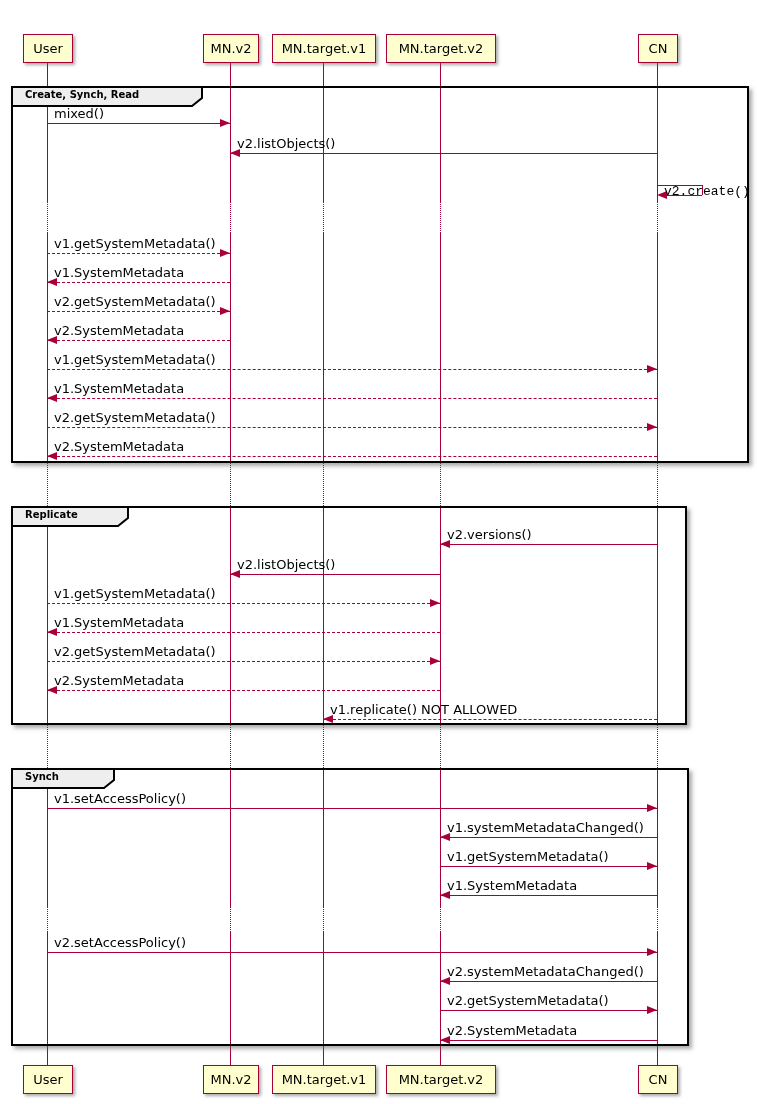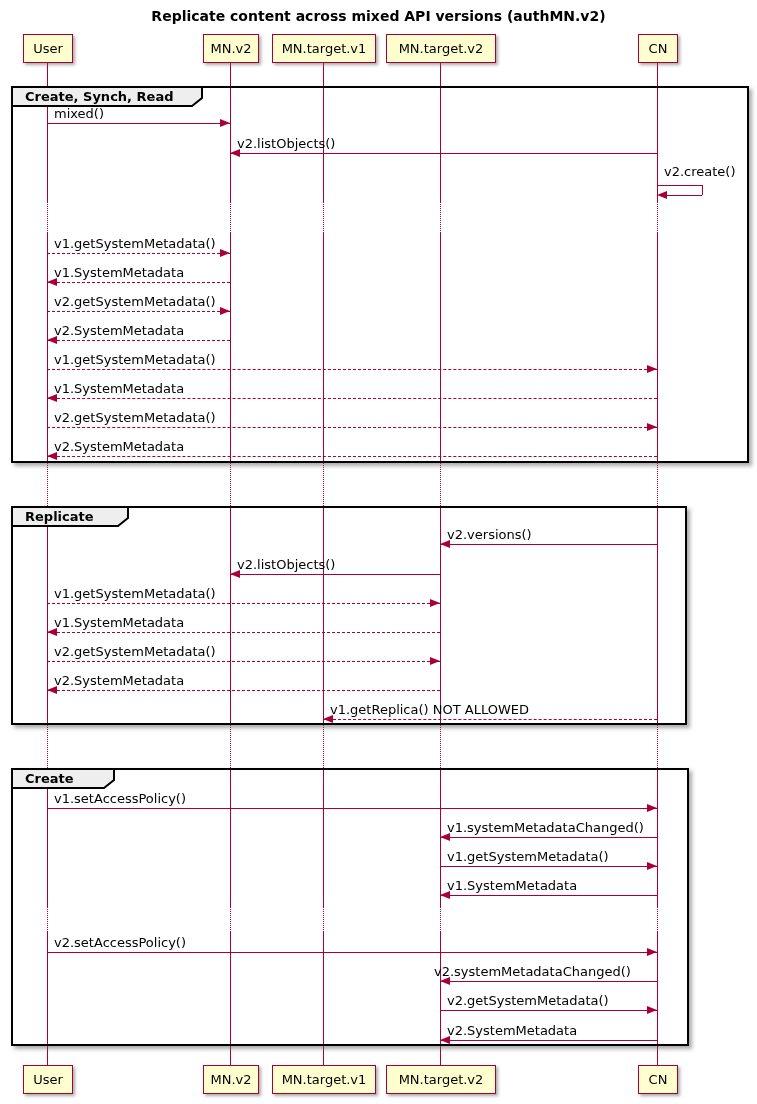--- a/index.html
+++ b/index.html
@@ -16,36 +16,35 @@
     background:#FEFECE;border:1.5px solid #A80036;color:#000;font-size:13px;
     box-shadow:2px 2px 3px rgba(100,100,100,0.55);box-sizing:content-box;z-index:6;
   }
   .lifeline{position:absolute;width:0;z-index:1;}
   .frame{
     position:absolute;border:2px solid #000;background:transparent;
     box-shadow:3px 3px 4px rgba(100,100,100,0.55);box-sizing:border-box;z-index:2;
   }
   .fraghead{position:absolute;z-index:3;}
   .fraglabel{
-    position:absolute;z-index:4;font-size:13px;font-weight:bold;color:#000;
+    position:absolute;z-index:4;font-size:10px;font-weight:bold;color:#000;
     white-space:nowrap;
   }
   .msgline{position:absolute;height:0;z-index:4;}
   .msglabel{
     position:absolute;z-index:5;font-size:13px;color:#000;white-space:nowrap;
     height:16px;line-height:16px;
   }
   .arrowhead{position:absolute;width:0;height:0;z-index:5;}
   .selfseg{position:absolute;z-index:4;}
 </style>
 </head>
 <body>
 
 <div id="canvas">
-  <div class="title">Replicate content across mixed API versions (authMN.v2)</div>
 <div class="lifeline" style="left: 47px; top: 63px; height: 139px; border-left: 1px solid rgb(168, 0, 54);"></div>
     <div class="lifeline" style="left: 47px; top: 202px; height: 31px; border-left: 1px dotted rgb(168, 0, 54);"></div>
     <div class="lifeline" style="left: 47px; top: 233px; height: 230px; border-left: 1px solid rgb(168, 0, 54);"></div>
     <div class="lifeline" style="left: 47px; top: 463px; height: 43px; border-left: 1px dotted rgb(168, 0, 54);"></div>
     <div class="lifeline" style="left: 47px; top: 506px; height: 219px; border-left: 1px solid rgb(168, 0, 54);"></div>
     <div class="lifeline" style="left: 47px; top: 725px; height: 43px; border-left: 1px dotted rgb(168, 0, 54);"></div>
     <div class="lifeline" style="left: 47px; top: 768px; height: 138px; border-left: 1px solid rgb(168, 0, 54);"></div>
     <div class="lifeline" style="left: 47px; top: 906px; height: 26px; border-left: 1px dotted rgb(168, 0, 54);"></div>
     <div class="lifeline" style="left: 47px; top: 932px; height: 133px; border-left: 1px solid rgb(168, 0, 54);"></div>
     <div class="lifeline" style="left: 230px; top: 63px; height: 139px; border-left: 1px solid rgb(168, 0, 54);"></div>
@@ -91,32 +90,32 @@
     <div class="fraglabel" style="left: 25px; top: 89px;">Create, Synch, Read</div>
     <div class="frame" style="left: 11px; top: 506px; width: 676px; height: 219px;"></div>
     <svg width="120" height="23" class="fraghead" style="left: 11px; top: 506px;">
       <polygon points="1,1 117,1 117,12 107,20 1,20" fill="#EEEEEE" stroke="#000000" stroke-width="2"></polygon>
     </svg>
     <div class="fraglabel" style="left: 25px; top: 509px;">Replicate</div>
     <div class="frame" style="left: 11px; top: 768px; width: 678px; height: 278px;"></div>
     <svg width="106" height="23" class="fraghead" style="left: 11px; top: 768px;">
       <polygon points="1,1 103,1 103,12 93,20 1,20" fill="#EEEEEE" stroke="#000000" stroke-width="2"></polygon>
     </svg>
-    <div class="fraglabel" style="left: 25px; top: 771px;">Create</div>
+    <div class="fraglabel" style="left: 25px; top: 771px;">Synch</div>
     <div class="msgline" style="left: 47px; top: 123px; width: 183px; border-top: 1px solid rgb(168, 0, 54);"></div>
     <div class="arrowhead" style="top: 119px; border-top: 4px solid transparent; border-bottom: 4px solid transparent; left: 220px; border-left: 10px solid rgb(168, 0, 54);"></div>
     <div class="msglabel" style="left: 54px; top: 106px;">mixed()</div>
     <div class="msgline" style="left: 230px; top: 153px; width: 427px; border-top: 1px solid rgb(168, 0, 54);"></div>
     <div class="arrowhead" style="top: 149px; border-top: 4px solid transparent; border-bottom: 4px solid transparent; left: 230px; border-right: 10px solid rgb(168, 0, 54);"></div>
     <div class="msglabel" style="left: 237px; top: 136px;">v2.listObjects()</div>
     <div class="selfseg" style="left: 657px; top: 185px; width: 45px; height: 0px; border-top: 1px solid rgb(168, 0, 54);"></div>
     <div class="selfseg" style="left: 702px; top: 185px; width: 0px; height: 10px; border-left: 1px solid rgb(168, 0, 54);"></div>
     <div class="selfseg" style="left: 667px; top: 195px; width: 35px; height: 0px; border-top: 1px solid rgb(168, 0, 54);"></div>
     <div class="arrowhead" style="top: 191px; border-top: 4px solid transparent; border-bottom: 4px solid transparent; left: 657px; border-right: 10px solid rgb(168, 0, 54);"></div>
-    <div class="msglabel" style="left: 664px; top: 164px;">v2.create()</div>
+    <div class="msglabel" style="left: 664px; top: 184px; font-family: Liberation Mono, monospace;">v2.create()</div>
     <div class="msgline" style="left: 47px; top: 253px; width: 183px; border-top: 1px dashed rgb(168, 0, 54);"></div>
     <div class="arrowhead" style="top: 249px; border-top: 4px solid transparent; border-bottom: 4px solid transparent; left: 220px; border-left: 10px solid rgb(168, 0, 54);"></div>
     <div class="msglabel" style="left: 54px; top: 236px;">v1.getSystemMetadata()</div>
     <div class="msgline" style="left: 47px; top: 282px; width: 183px; border-top: 1px dashed rgb(168, 0, 54);"></div>
     <div class="arrowhead" style="top: 278px; border-top: 4px solid transparent; border-bottom: 4px solid transparent; left: 47px; border-right: 10px solid rgb(168, 0, 54);"></div>
     <div class="msglabel" style="left: 54px; top: 265px;">v1.SystemMetadata</div>
     <div class="msgline" style="left: 47px; top: 311px; width: 183px; border-top: 1px dashed rgb(168, 0, 54);"></div>
     <div class="arrowhead" style="top: 307px; border-top: 4px solid transparent; border-bottom: 4px solid transparent; left: 220px; border-left: 10px solid rgb(168, 0, 54);"></div>
     <div class="msglabel" style="left: 54px; top: 294px;">v2.getSystemMetadata()</div>
     <div class="msgline" style="left: 47px; top: 340px; width: 183px; border-top: 1px dashed rgb(168, 0, 54);"></div>
@@ -147,39 +146,39 @@
     <div class="arrowhead" style="top: 628px; border-top: 4px solid transparent; border-bottom: 4px solid transparent; left: 47px; border-right: 10px solid rgb(168, 0, 54);"></div>
     <div class="msglabel" style="left: 54px; top: 615px;">v1.SystemMetadata</div>
     <div class="msgline" style="left: 47px; top: 661px; width: 393px; border-top: 1px dashed rgb(168, 0, 54);"></div>
     <div class="arrowhead" style="top: 657px; border-top: 4px solid transparent; border-bottom: 4px solid transparent; left: 430px; border-left: 10px solid rgb(168, 0, 54);"></div>
     <div class="msglabel" style="left: 54px; top: 644px;">v2.getSystemMetadata()</div>
     <div class="msgline" style="left: 47px; top: 690px; width: 393px; border-top: 1px dashed rgb(168, 0, 54);"></div>
     <div class="arrowhead" style="top: 686px; border-top: 4px solid transparent; border-bottom: 4px solid transparent; left: 47px; border-right: 10px solid rgb(168, 0, 54);"></div>
     <div class="msglabel" style="left: 54px; top: 673px;">v2.SystemMetadata</div>
     <div class="msgline" style="left: 323px; top: 719px; width: 334px; border-top: 1px dashed rgb(168, 0, 54);"></div>
     <div class="arrowhead" style="top: 715px; border-top: 4px solid transparent; border-bottom: 4px solid transparent; left: 323px; border-right: 10px solid rgb(168, 0, 54);"></div>
-    <div class="msglabel" style="left: 330px; top: 702px;">v1.getReplica() NOT ALLOWED</div>
+    <div class="msglabel" style="left: 330px; top: 702px;">v1.replicate() NOT ALLOWED</div>
     <div class="msgline" style="left: 47px; top: 808px; width: 610px; border-top: 1px solid rgb(168, 0, 54);"></div>
     <div class="arrowhead" style="top: 804px; border-top: 4px solid transparent; border-bottom: 4px solid transparent; left: 647px; border-left: 10px solid rgb(168, 0, 54);"></div>
     <div class="msglabel" style="left: 54px; top: 791px;">v1.setAccessPolicy()</div>
     <div class="msgline" style="left: 440px; top: 837px; width: 217px; border-top: 1px solid rgb(168, 0, 54);"></div>
     <div class="arrowhead" style="top: 833px; border-top: 4px solid transparent; border-bottom: 4px solid transparent; left: 440px; border-right: 10px solid rgb(168, 0, 54);"></div>
     <div class="msglabel" style="left: 447px; top: 820px;">v1.systemMetadataChanged()</div>
     <div class="msgline" style="left: 440px; top: 866px; width: 217px; border-top: 1px solid rgb(168, 0, 54);"></div>
     <div class="arrowhead" style="top: 862px; border-top: 4px solid transparent; border-bottom: 4px solid transparent; left: 647px; border-left: 10px solid rgb(168, 0, 54);"></div>
     <div class="msglabel" style="left: 447px; top: 849px;">v1.getSystemMetadata()</div>
     <div class="msgline" style="left: 440px; top: 895px; width: 217px; border-top: 1px solid rgb(168, 0, 54);"></div>
     <div class="arrowhead" style="top: 891px; border-top: 4px solid transparent; border-bottom: 4px solid transparent; left: 440px; border-right: 10px solid rgb(168, 0, 54);"></div>
     <div class="msglabel" style="left: 447px; top: 878px;">v1.SystemMetadata</div>
     <div class="msgline" style="left: 47px; top: 952px; width: 610px; border-top: 1px solid rgb(168, 0, 54);"></div>
     <div class="arrowhead" style="top: 948px; border-top: 4px solid transparent; border-bottom: 4px solid transparent; left: 647px; border-left: 10px solid rgb(168, 0, 54);"></div>
     <div class="msglabel" style="left: 54px; top: 935px;">v2.setAccessPolicy()</div>
     <div class="msgline" style="left: 440px; top: 981px; width: 217px; border-top: 1px solid rgb(168, 0, 54);"></div>
     <div class="arrowhead" style="top: 977px; border-top: 4px solid transparent; border-bottom: 4px solid transparent; left: 440px; border-right: 10px solid rgb(168, 0, 54);"></div>
-    <div class="msglabel" style="left: 434px; top: 964px;">v2.systemMetadataChanged()</div>
+    <div class="msglabel" style="left: 447px; top: 964px;">v2.systemMetadataChanged()</div>
     <div class="msgline" style="left: 440px; top: 1010px; width: 217px; border-top: 1px solid rgb(168, 0, 54);"></div>
     <div class="arrowhead" style="top: 1006px; border-top: 4px solid transparent; border-bottom: 4px solid transparent; left: 647px; border-left: 10px solid rgb(168, 0, 54);"></div>
     <div class="msglabel" style="left: 447px; top: 993px;">v2.getSystemMetadata()</div>
     <div class="msgline" style="left: 440px; top: 1040px; width: 217px; border-top: 1px solid rgb(168, 0, 54);"></div>
     <div class="arrowhead" style="top: 1036px; border-top: 4px solid transparent; border-bottom: 4px solid transparent; left: 440px; border-right: 10px solid rgb(168, 0, 54);"></div>
     <div class="msglabel" style="left: 447px; top: 1023px;">v2.SystemMetadata</div>
     <div class="pbox" style="left: 23px; top: 34px; width: 48px; height: 27px; line-height: 27px;">User</div>
     <div class="pbox" style="left: 23px; top: 1065px; width: 48px; height: 27px; line-height: 27px;">User</div>
     <div class="pbox" style="left: 203px; top: 34px; width: 54px; height: 27px; line-height: 27px;">MN.v2</div>
     <div class="pbox" style="left: 203px; top: 1065px; width: 54px; height: 27px; line-height: 27px;">MN.v2</div>

